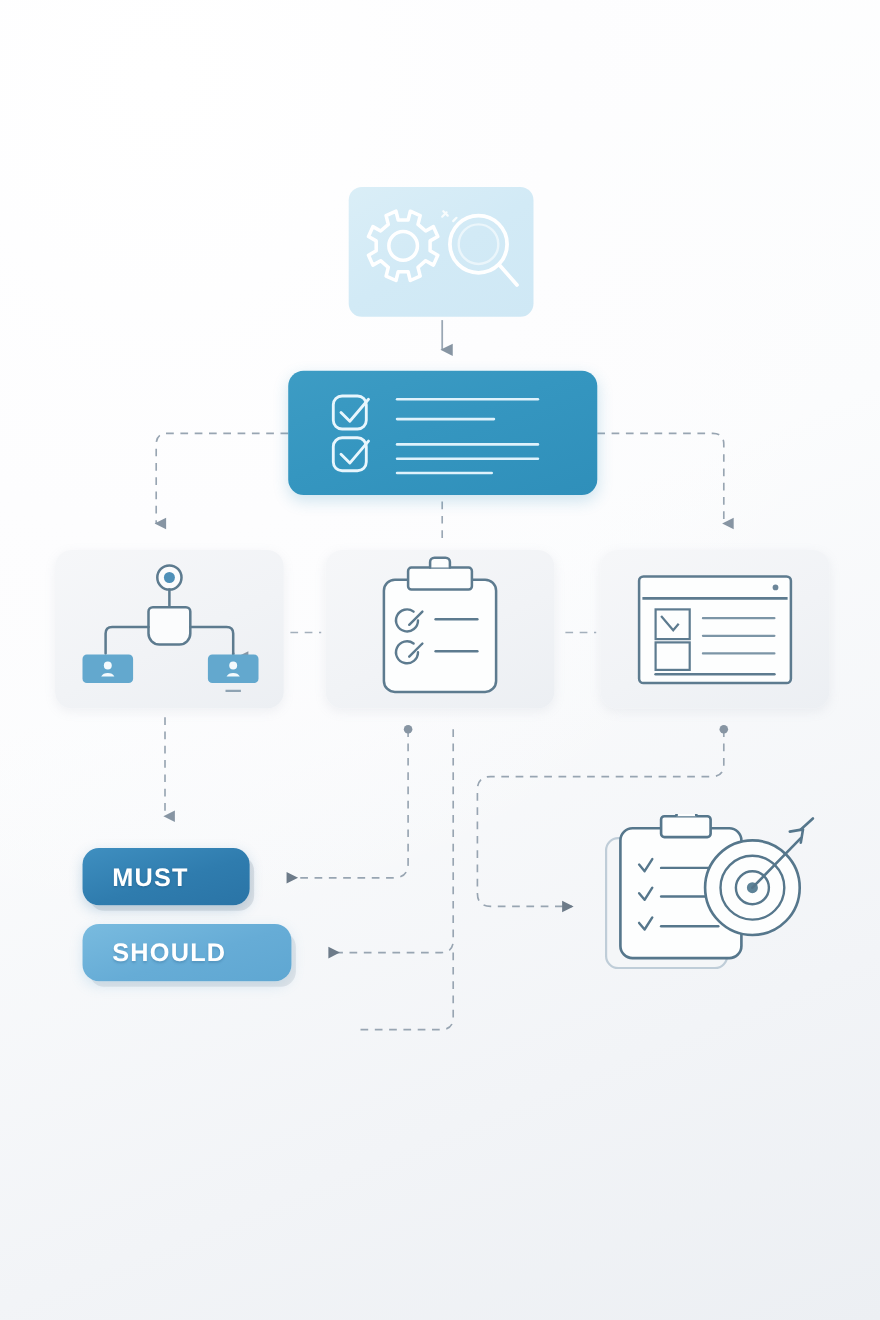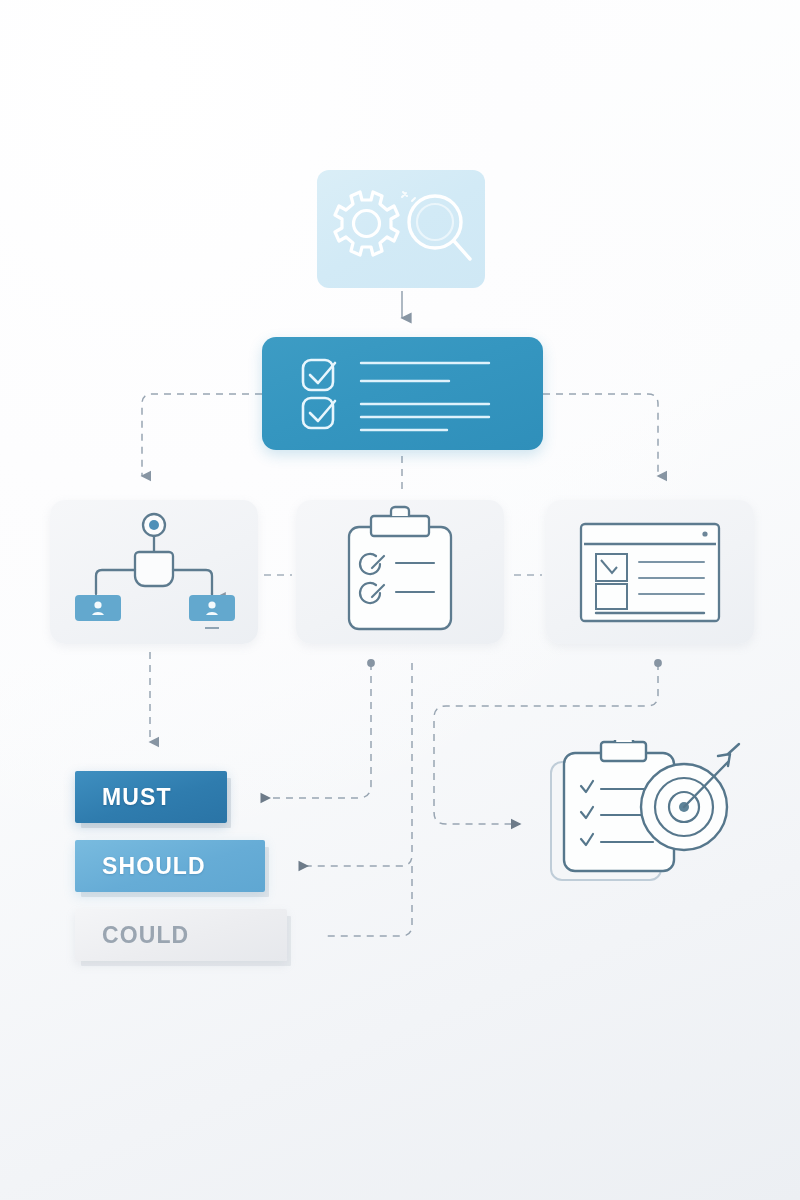--- a/index.html
+++ b/index.html
@@ -38,21 +38,21 @@
     background:linear-gradient(155deg,#f6f7f9 0%,#f1f3f6 55%,#eceff3 100%);
     box-shadow:0 3px 10px rgba(150,160,175,.12);
   }
   #card-stakeholders{left:50px;}
   #card-checklist{left:296px;}
   #card-wireframe{left:546px;}
 
   
   .bar{
     position:absolute;left:75px;
-    height:52px;border-radius:2px;
+    height:52px;border-radius:15px;
     display:flex;align-items:center;
     padding-left:27px;
     box-sizing:border-box;
     letter-spacing:1.1px;
     font-weight:bold;font-size:23px;
   }
   #bar-must{
     top:771px;width:152px;
     background:linear-gradient(163deg,#3f8fc0 0%,#2f7cae 55%,#2a74a6 100%);
     color:#ffffff;
@@ -250,23 +250,20 @@
       </g>
       <path d="M50,113 L158,113" stroke="#5d7b8f" stroke-width="2.4" stroke-linecap="round"></path>
     </svg>
   </div>
 
   <div class="bar" id="bar-must">
     <span>MUST</span>
   </div>
   <div class="bar" id="bar-should">
     <span>SHOULD</span>
-  </div>
-  <div class="bar" id="bar-could">
-    <span>COULD</span>
   </div>
 
   <div class="icon-target-wrap">
     <svg width="216" height="152" viewBox="0 0 216 152">
 
       <rect x="8" y="22" width="110" height="118" rx="11" fill="#f4f6f8" stroke="#bfcdd8" stroke-width="2"></rect>
 
       <g>
         <rect x="21" y="13" width="110" height="118" rx="11" fill="#fdfefe" stroke="#56778c" stroke-width="2.4"></rect>
         <rect x="58" y="2" width="45" height="19" rx="3" fill="#fdfefe" stroke="#56778c" stroke-width="2.4"></rect>

